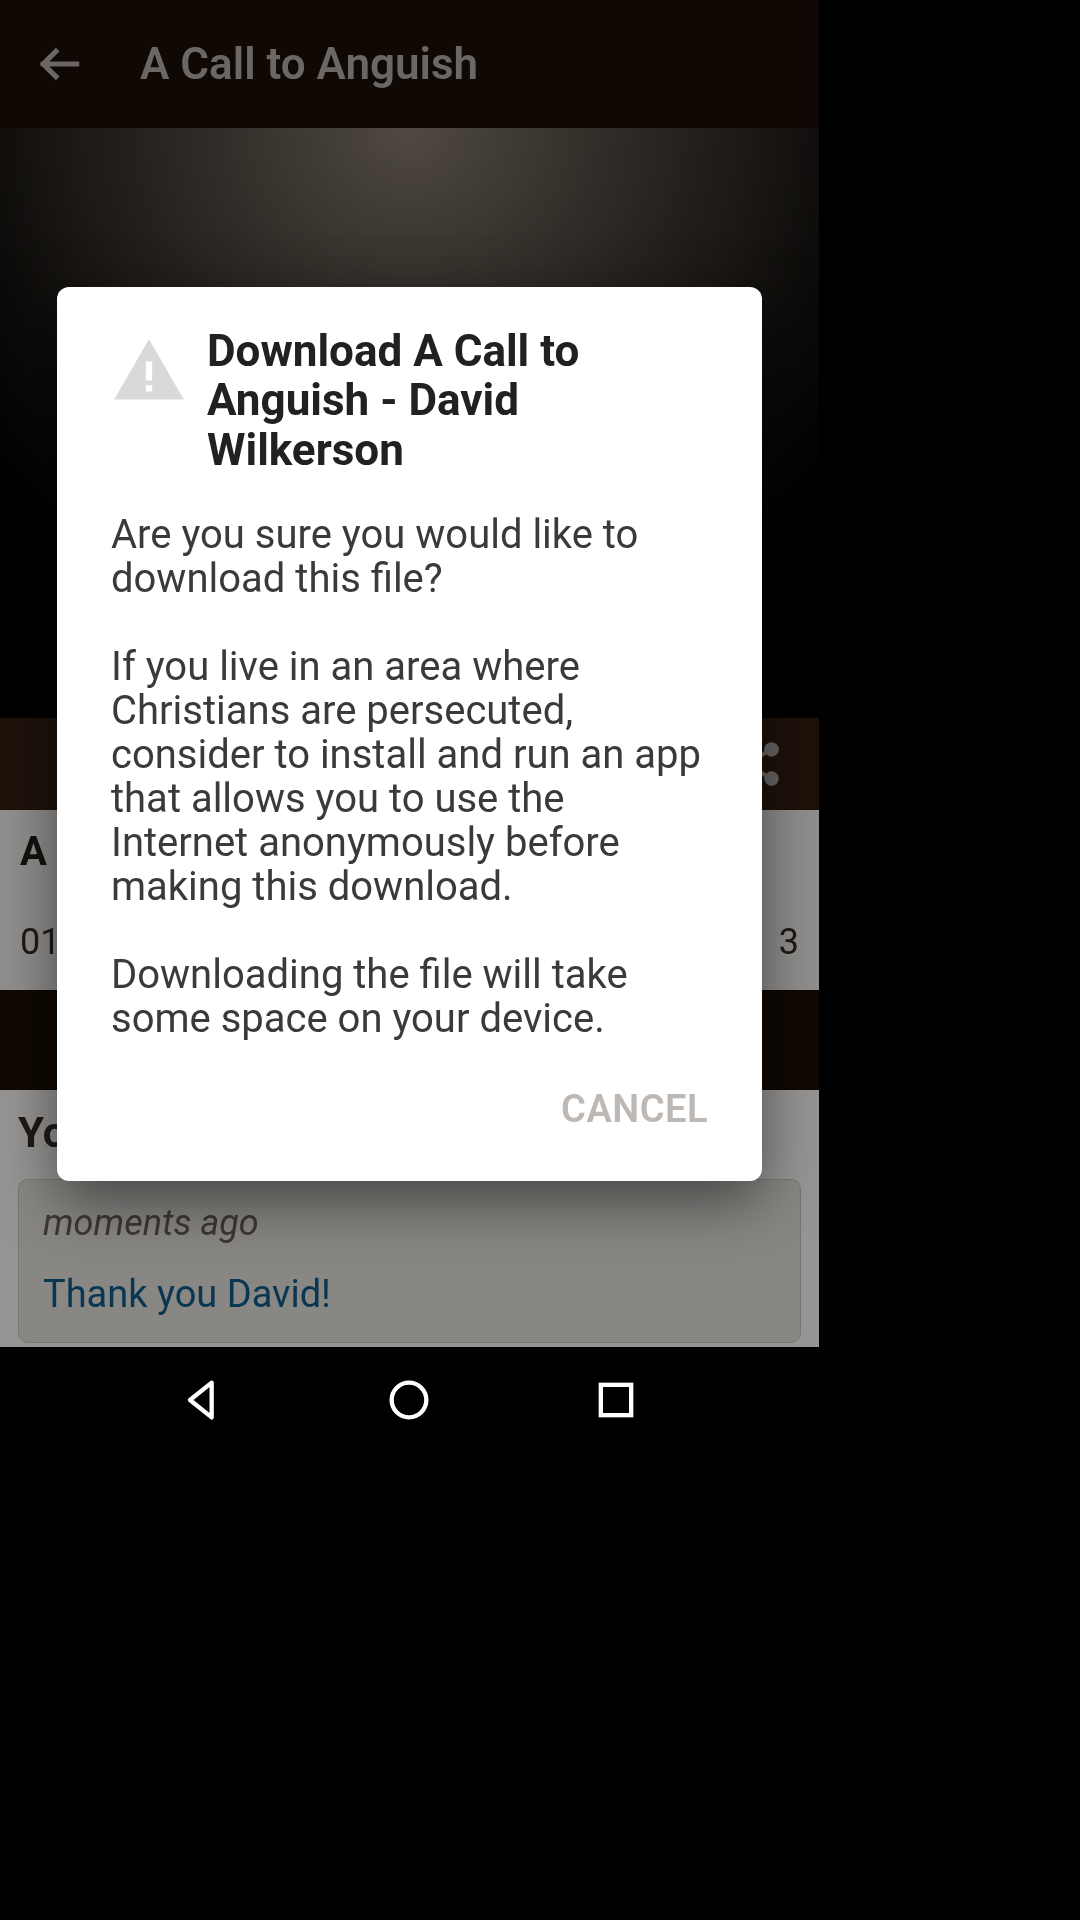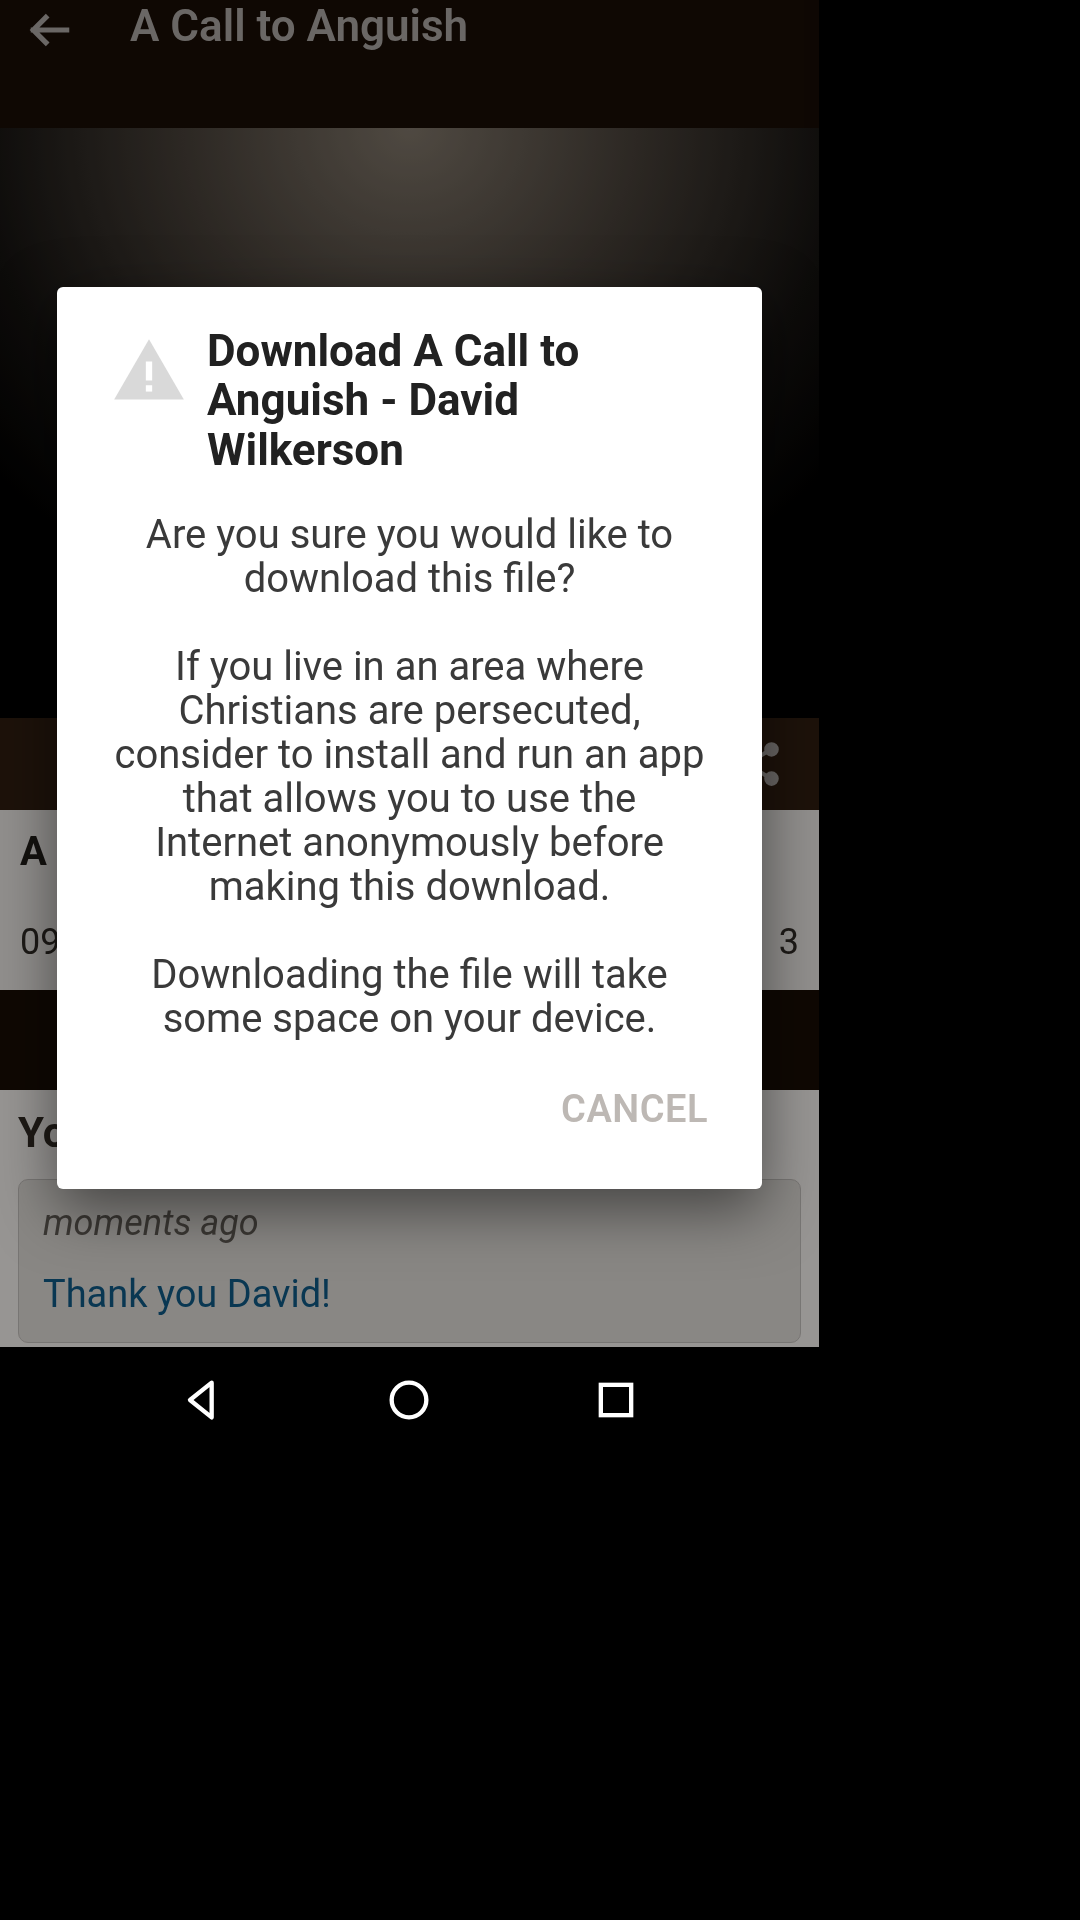--- a/index.html
+++ b/index.html
@@ -17,22 +17,22 @@
   background: #130a04;
 }
 
 
 .header {
   position: absolute;
   top: 0; left: 0; right: 15px;
   height: 128px;
   background: #150b05;
   display: flex;
-  align-items: flex-start;
-  padding-left: 20px;
+  align-items: center;
+  padding-left: 30px;
 }
 .back-btn {
   width: 60px; height: 60px;
   display: flex; align-items: center; justify-content: center;
   margin-right: 50px;
 }
 .back-btn svg { width: 50px; height: 50px; }
 .header-title {
   color: #8e8a87;
   font-size: 44px;
@@ -126,44 +126,43 @@
   background: rgba(0,0,0,0.25);
 }
 
 
 .dialog {
   position: absolute;
   top: 287px;
   left: 57px;
   width: 705px;
   background: #ffffff;
-  border-radius: 6px;
+  border-radius: 12px;
   box-shadow: 0 20px 60px rgba(0,0,0,0.5);
-  padding-bottom: 36px;
+  padding-bottom: 28px;
 }
 .dialog-header {
   display: flex;
   align-items: flex-start;
   padding: 40px 54px 20px 54px;
   gap: 20px;
 }
 .warn-icon { flex-shrink: 0; width: 76px; height: 76px; margin-top: 6px; }
 .dialog-title {
   color: #212121;
   font-size: 44px;
   font-weight: 700;
   line-height: 1.12;
 }
 .dialog-body {
   padding: 18px 54px 10px 54px;
   color: #3a3a3a;
   font-size: 40px;
   line-height: 1.1;
   white-space: pre-wrap;
-  text-align: center;
 }
 .dialog-actions {
   display: flex;
   justify-content: flex-end;
   gap: 48px;
   padding: 36px 54px 22px 0;
 }
 .dlg-btn {
   background: none;
   border: none;
@@ -199,21 +198,21 @@
           <circle cx="18" cy="19" r="2.5" fill="#8e8a87"></circle>
           <line x1="8" y1="11" x2="16" y2="6"></line>
           <line x1="8" y1="13" x2="16" y2="18"></line>
         </svg>
     </div>
   </div>
 
   <div class="info-panel">
     <div class="media-title">A C</div>
     <div class="time-row">
-      <span class="time-text">09</span>
+      <span class="time-text">01</span>
       <span class="time-text">3</span>
     </div>
   </div>
 
   <div class="controls-bar">
     <div class="ctrl-btn">
       <svg viewBox="0 0 24 24" fill="#8e8a87">
           <path d="M6 6h2v12H6zM9.5 12l8.5 6V6z"></path>
         </svg>
     </div>

